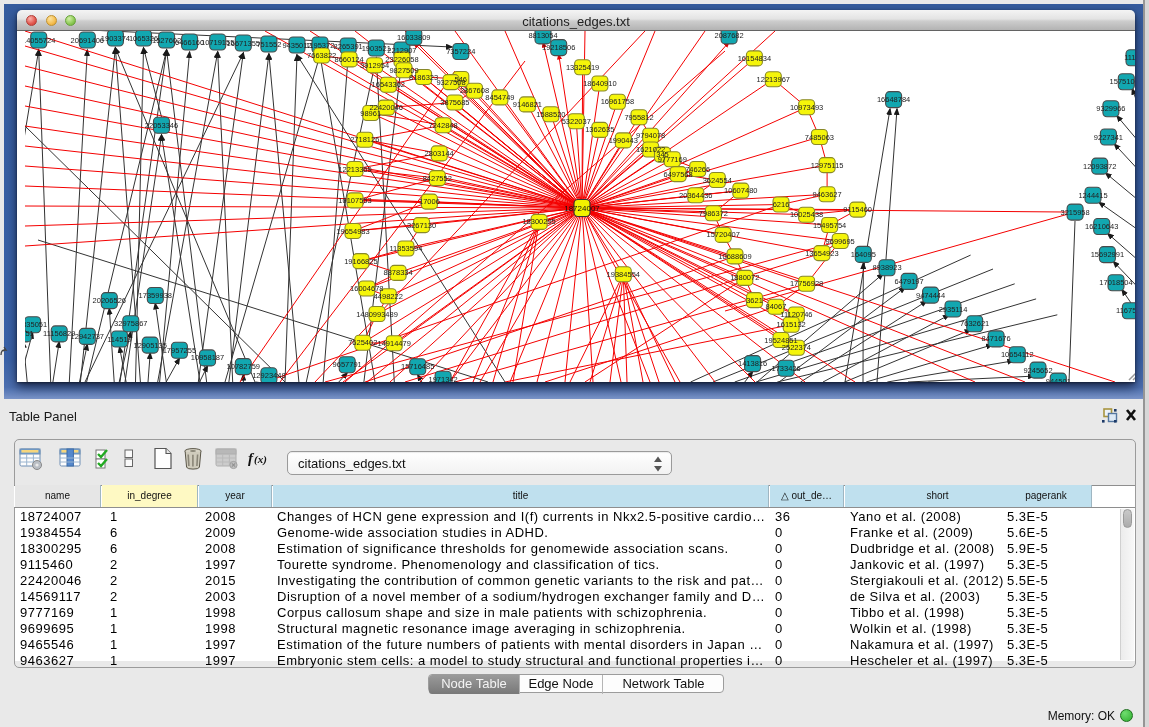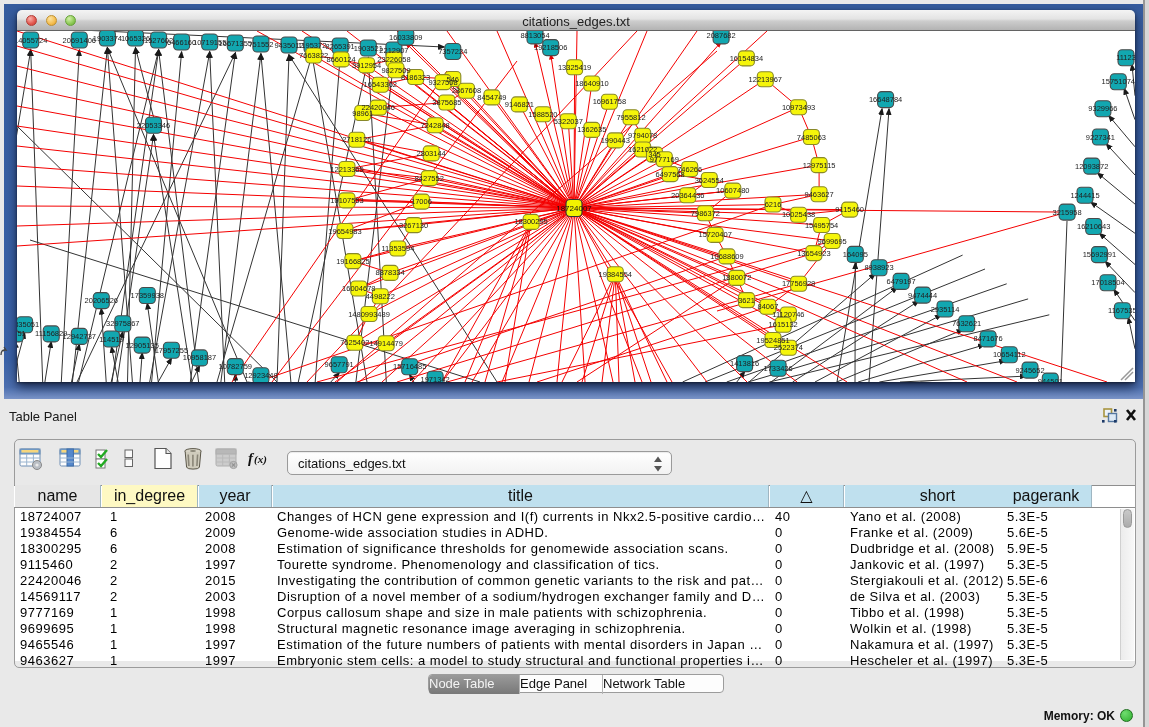--- a/index.html
+++ b/index.html
@@ -5,38 +5,38 @@
  html,body { width:1149px; height:727px; overflow:hidden; }
  body { font-family:"Liberation Sans", sans-serif; background:#e9e9e9; position:relative; }
  #desktop { position:absolute; left:4px; top:4px; width:1140px; height:395px; overflow:hidden;
    background:linear-gradient(to bottom,#365c9e 0%,#3a62a8 90%,#4c6fb0 97%,#7a94c8 100%); }
  #gwin { position:absolute; left:13px; top:6px; width:1118px; height:372px; box-shadow:0 5px 11px rgba(0,0,15,.62), 0 1px 3px rgba(0,0,0,.5); border-radius:5px 5px 0 0; }
  #tbar { position:absolute; left:0; top:0; width:1118px; height:21px; border-radius:5px 5px 0 0;
    background:linear-gradient(to bottom,#f4f4f4 0%,#e3e3e3 45%,#cdcdcd 55%,#b3b3b3 100%);
    border-bottom:1px solid #636363; }
  #tbar .tl { position:absolute; top:4.5px; width:11px; height:11px; border-radius:50%; }
  #title { position:absolute; width:100%; text-align:center; top:4px; font-size:13px; color:#222; }
- #gcanvas { position:absolute; left:0; top:21px; width:1118px; height:351px; background:#fff; overflow:hidden; }
+ #gcanvas { position:absolute; left:0; top:21px; width:1118px; height:351px; background:#fff; overflow:hidden;padding-left:8px; }
  #tp-title { position:absolute; left:0px; top:400px; width:909px; height:32px; background:#e9e9e9; }
  #tp-title span { position:absolute; left:9px; top:9px; font-size:13px; color:#1a1a1a; }
  #panel { position:absolute; left:14px; top:439px; width:1122px; height:229px; border:1px solid #9b9b9b; border-radius:5px; background:#e9e9e9; }
  #combo { position:absolute; left:287px; top:451px; width:385px; height:24px; background:linear-gradient(#ffffff,#f2f2f2); border:1px solid #9a9a9a; border-radius:5px; box-shadow:inset 0 1px 1px rgba(0,0,0,.08); }
  #combo span { position:absolute; left:10px; top:4px; font-size:13px; color:#111; }
  #thead { position:absolute; left:14px; top:485px; width:1121px; height:23px; background:#fff; border-top:1px solid #8e8e8e; border-bottom:1px solid #8e8e8e; }
- .hc { position:absolute; top:485px; height:22px; border-right:1px solid #9fb6c2; font-size:16px; color:#111; text-align:center; line-height:22px; }
+ .hc { position:absolute; top:485px; height:22px; border-right:1px solid #9fb6c2; font-size:10px; color:#111; text-align:center; line-height:22px; }
  #tbody { position:absolute; left:15px; top:508px; width:1120px; height:153px; background:#fff; }
  .cell { position:absolute; font-size:13px; letter-spacing:0.5px; color:#000; height:16px; line-height:16px; white-space:nowrap; overflow:hidden; text-overflow:ellipsis; }
  #vsb { position:absolute; left:1120px; top:509px; width:14px; height:151px; background:linear-gradient(to right,#ececec,#f8f8f8); border-left:1px solid #d0d0d0; }
  #vsb .thumb { position:absolute; left:2px; top:0px; width:9px; height:19px; border-radius:5px; background:linear-gradient(#c9c9c9,#ababab); border:1px solid #9a9a9a; }
  #tabs { position:absolute; left:428px; top:674px; width:296px; height:19px; border:1px solid #9c9c9c; border-radius:4px; background:#fdfdfd; font-size:13px; }
- .seg { position:absolute; top:0; height:19px; line-height:18px; text-align:left; color:#111; }
+ .seg { position:absolute; top:0; height:19px; line-height:18px; text-align:center; color:#111; }
  #seg1 { left:0; width:90px; background:linear-gradient(#9a9a9a,#787878); color:#f4f4f4; border-radius:3px 0 0 3px; }
  #seg2 { left:90px; width:83px; border-left:1px solid #b5b5b5; }
  #seg3 { left:173px; width:122px; border-left:1px solid #b5b5b5; }
- #status { position:absolute; left:0; top:700px; width:1148px; height:27px;font-weight:bold; }
+ #status { position:absolute; left:0; top:700px; width:1148px; height:27px; }
  #status span { position:absolute; right:33px; top:9px; font-size:12px; color:#111; }
  #status i { position:absolute; right:15px; top:9px; width:13px; height:13px; border-radius:50%; background:radial-gradient(circle at 35% 30%,#6fdd6f,#2fae2f); border:1.5px solid #1d6e1d; }
  #rstrip { position:absolute; left:1143px; top:0; width:6px; height:727px; background:#d7d7d7; border-left:2px solid #959595; }
  #topstrip { position:absolute; left:0; top:0; width:1149px; height:4px; background:#e9e9e9; }
 </style></head>
 <body>
 <div id="desktop">
   <div id="gwin">
     <div id="tbar">
       <div class="tl" style="left:9px;background:radial-gradient(circle at 35% 30%,#f9b2ac,#e2574e 60%,#c33f37);border:0.5px solid #b33d36"></div>
@@ -698,21 +698,21 @@
 <div class="hc" style="left:199px;width:73px;background:#bfe0ee">year</div>
 <div class="hc" style="left:273px;width:496px;background:#bfe0ee">title</div>
 <div class="hc" style="left:770px;width:74px;background:#bfe0ee">△ out_de…</div>
 <div class="hc" style="left:845px;width:186px;background:#bfe0ee">short</div>
 <div class="hc" style="left:1001px;width:91px;background:#bfe0ee">pagerank</div>
 <div id="tbody"></div>
 <div class="cell" style="left:20px;top:509px;width:80px">18724007</div>
 <div class="cell" style="left:110px;top:509px;width:60px">1</div>
 <div class="cell" style="left:205px;top:509px;width:60px">2008</div>
 <div class="cell" style="left:277px;top:509px;width:491px">Changes of HCN gene expression and I(f) currents in Nkx2.5‑positive cardiomyoc…</div>
-<div class="cell" style="left:775px;top:509px;width:62px">40</div>
+<div class="cell" style="left:775px;top:509px;width:62px">36</div>
 <div class="cell" style="left:850px;top:509px;width:156px">Yano et al. (2008)</div>
 <div class="cell" style="left:1007px;top:509px;width:80px">5.3E-5</div>
 <div class="cell" style="left:20px;top:525px;width:80px">19384554</div>
 <div class="cell" style="left:110px;top:525px;width:60px">6</div>
 <div class="cell" style="left:205px;top:525px;width:60px">2009</div>
 <div class="cell" style="left:277px;top:525px;width:491px">Genome‑wide association studies in ADHD.</div>
 <div class="cell" style="left:775px;top:525px;width:62px">0</div>
 <div class="cell" style="left:850px;top:525px;width:156px">Franke et al. (2009)</div>
 <div class="cell" style="left:1007px;top:525px;width:80px">5.6E-5</div>
 <div class="cell" style="left:20px;top:541px;width:80px">18300295</div>
@@ -728,21 +728,21 @@
 <div class="cell" style="left:277px;top:557px;width:491px">Tourette syndrome. Phenomenology and classification of tics.</div>
 <div class="cell" style="left:775px;top:557px;width:62px">0</div>
 <div class="cell" style="left:850px;top:557px;width:156px">Jankovic et al. (1997)</div>
 <div class="cell" style="left:1007px;top:557px;width:80px">5.3E-5</div>
 <div class="cell" style="left:20px;top:573px;width:80px">22420046</div>
 <div class="cell" style="left:110px;top:573px;width:60px">2</div>
 <div class="cell" style="left:205px;top:573px;width:60px">2015</div>
 <div class="cell" style="left:277px;top:573px;width:491px">Investigating the contribution of common genetic variants to the risk and pathogen…</div>
 <div class="cell" style="left:775px;top:573px;width:62px">0</div>
 <div class="cell" style="left:850px;top:573px;width:156px">Stergiakouli et al. (2012)</div>
-<div class="cell" style="left:1007px;top:573px;width:80px">5.5E-6</div>
+<div class="cell" style="left:1007px;top:573px;width:80px">5.5E-5</div>
 <div class="cell" style="left:20px;top:589px;width:80px">14569117</div>
 <div class="cell" style="left:110px;top:589px;width:60px">2</div>
 <div class="cell" style="left:205px;top:589px;width:60px">2003</div>
 <div class="cell" style="left:277px;top:589px;width:491px">Disruption of a novel member of a sodium/hydrogen exchanger family and DOCK…</div>
 <div class="cell" style="left:775px;top:589px;width:62px">0</div>
 <div class="cell" style="left:850px;top:589px;width:156px">de Silva et al. (2003)</div>
 <div class="cell" style="left:1007px;top:589px;width:80px">5.3E-5</div>
 <div class="cell" style="left:20px;top:605px;width:80px">9777169</div>
 <div class="cell" style="left:110px;top:605px;width:60px">1</div>
 <div class="cell" style="left:205px;top:605px;width:60px">1998</div>
@@ -769,21 +769,21 @@
 <div class="cell" style="left:205px;top:653px;width:60px">1997</div>
 <div class="cell" style="left:277px;top:653px;width:491px">Embryonic stem cells: a model to study structural and functional properties in car…</div>
 <div class="cell" style="left:775px;top:653px;width:62px">0</div>
 <div class="cell" style="left:850px;top:653px;width:156px">Hescheler et al. (1997)</div>
 <div class="cell" style="left:1007px;top:653px;width:80px">5.3E-5</div>
 <div id="vsb">
     <div class="thumb"></div>
   </div>
 <div id="tabs">
     <div class="seg" id="seg1">Node Table</div>
-    <div class="seg" id="seg2">Edge Panel</div>
+    <div class="seg" id="seg2">Edge Node</div>
     <div class="seg" id="seg3">Network Table</div>
   </div>
 <div id="status">
     <span>Memory: OK</span>
     <i></i>
   </div>
 <div id="rstrip"></div>
 <svg width="8" height="10" viewBox="0 0 8 10" style="position:absolute;left:0px;top:346px">
     <path d="M1 9 Q1 3 6 4 L4 1 M6 4 L3 5" stroke="#444" stroke-width="1.3" fill="none"></path>
   </svg>

